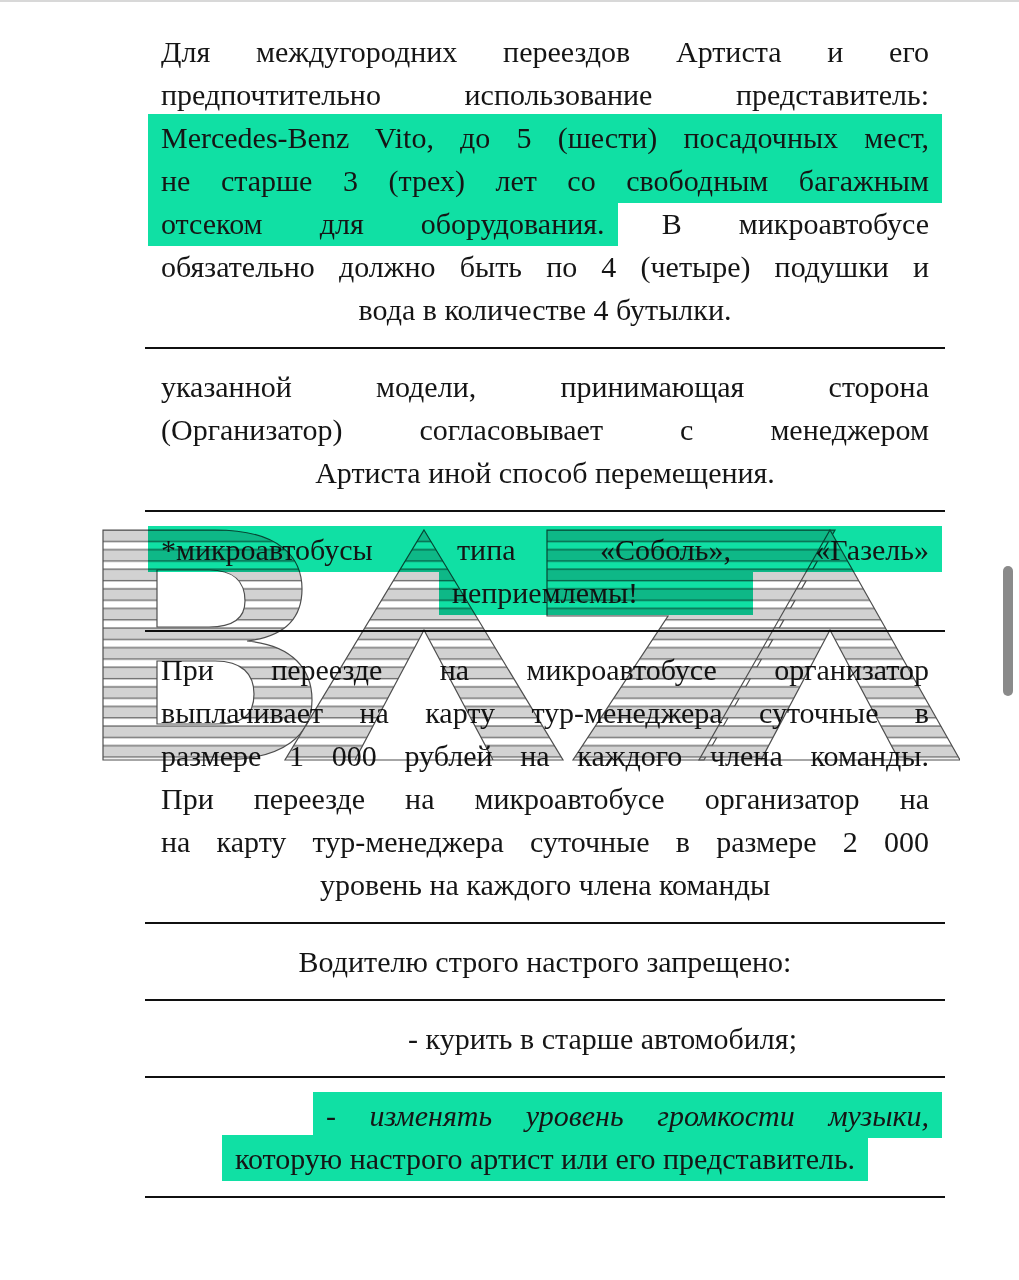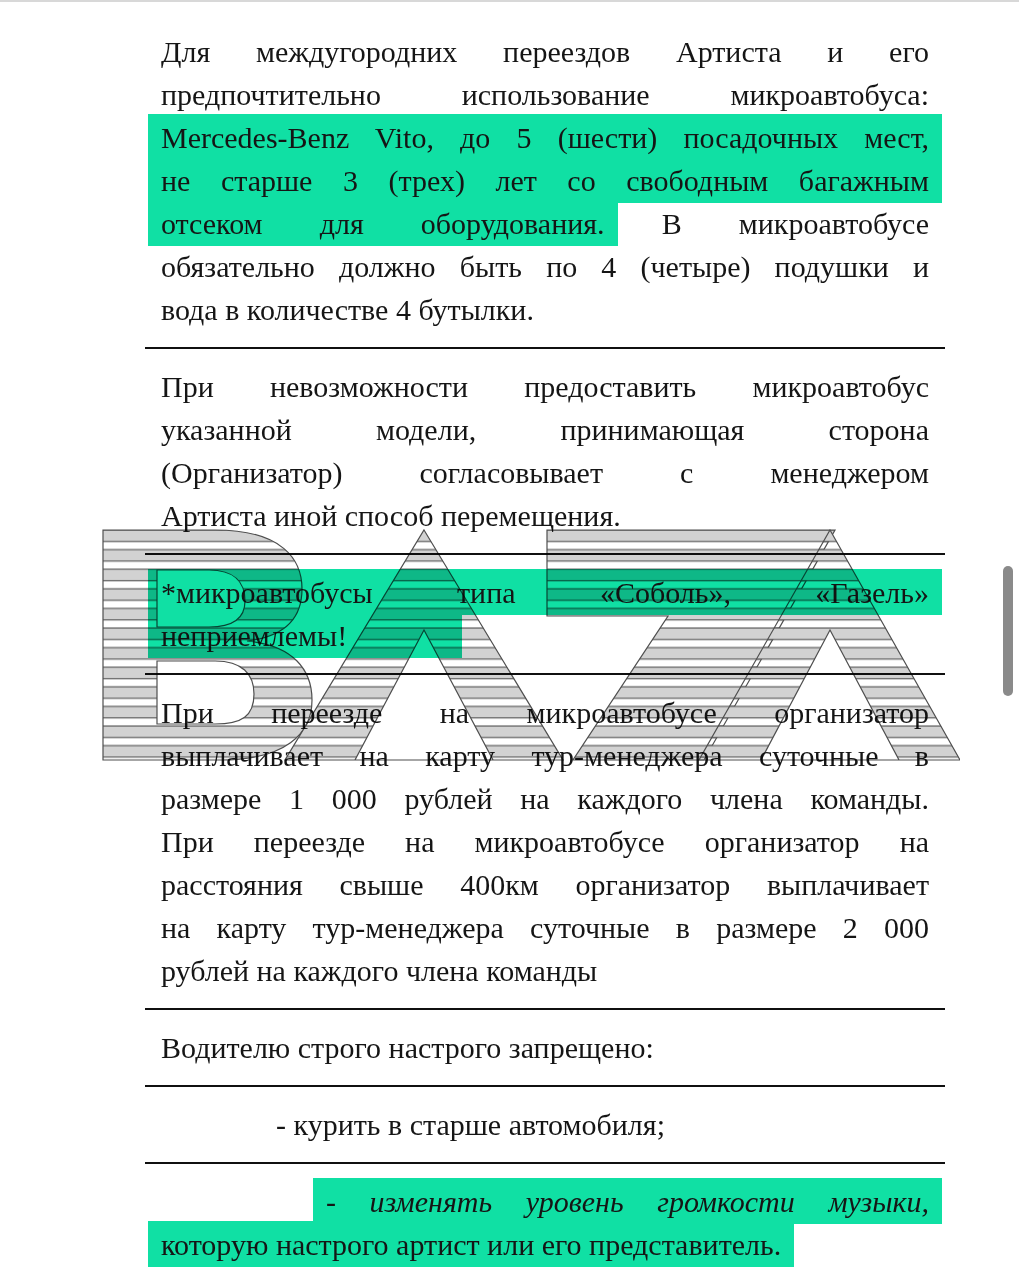--- a/index.html
+++ b/index.html
@@ -27,21 +27,21 @@
     padding-top:14px;
     font-size:30px;
     line-height:43px;
     -webkit-font-smoothing:antialiased;
   }
   .para{margin:16px;}
   .line{
     display:block;
     min-height:43px;
     line-height:43px;
-    text-align:left;
+    text-align:center;
     white-space:normal;
   }
   .just{
     text-align:justify;
     text-align-last:justify;
   }
   .indent-sm{padding-left:115px;}
   .indent-lg{text-indent:165px;font-style:italic;}
   mark.hl{
     background:var(--hl);
@@ -77,54 +77,52 @@
 </style>
 </head>
 <body>
 
 <div class="top-edge"></div>
 
 <div class="doc">
 
   <div class="para">
     <span class="line just">Для междугородних переездов Артиста и его</span>
-    <span class="line just">предпочтительно использование микроавтобуса:</span>
+    <span class="line just">предпочтительно использование представитель:</span>
     <span class="line just"><mark class="hl">Mercedes-Benz Vito, до 5 (шести) посадочных мест,</mark></span>
     <span class="line just"><mark class="hl">не старше 3 (трех) лет со свободным багажным</mark></span>
     <span class="line just"><mark class="hl">отсеком для оборудования.</mark> <span>В микроавтобусе</span></span>
     <span class="line just">обязательно должно быть по 4 (четыре) подушки и</span>
     <span class="line">вода в количестве 4 бутылки.</span>
   </div>
 
   <hr class="rule mt8 mb18">
 
   <div class="para">
-    <span class="line just">При невозможности предоставить микроавтобус</span>
     <span class="line just">указанной модели, принимающая сторона</span>
     <span class="line just">(Организатор) согласовывает с менеджером</span>
     <span class="line">Артиста иной способ перемещения.</span>
   </div>
 
   <hr class="rule mt6 mb16">
 
   <div class="para">
     <span class="line just"><mark class="hl">*микроавтобусы типа «Соболь», «Газель»</mark></span>
     <span class="line"><mark class="hl ext-right">неприемлемы!</mark></span>
   </div>
 
   <hr class="rule mt6 mb14">
 
   <div class="para">
     <span class="line just">При переезде на микроавтобусе организатор</span>
     <span class="line just">выплачивает на карту тур-менеджера суточные в</span>
     <span class="line just">размере 1 000 рублей на каждого члена команды.</span>
     <span class="line just">При переезде на микроавтобусе организатор на</span>
-    <span class="line just">расстояния свыше 400км организатор выплачивает</span>
     <span class="line just">на карту тур-менеджера суточные в размере 2 000</span>
-    <span class="line">рублей на каждого члена команды</span>
+    <span class="line">уровень на каждого члена команды</span>
   </div>
 
   <hr class="rule mt6 mb16">
 
   <div class="para">
     <span class="line">Водителю строго настрого запрещено:</span>
   </div>
 
   <hr class="rule mt6 mb18">
 

